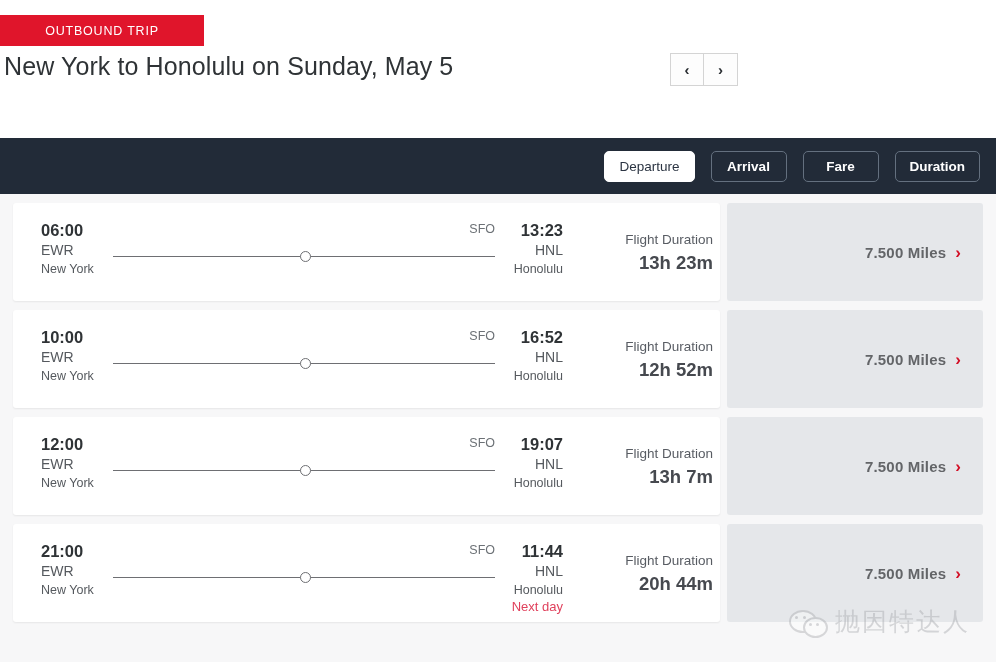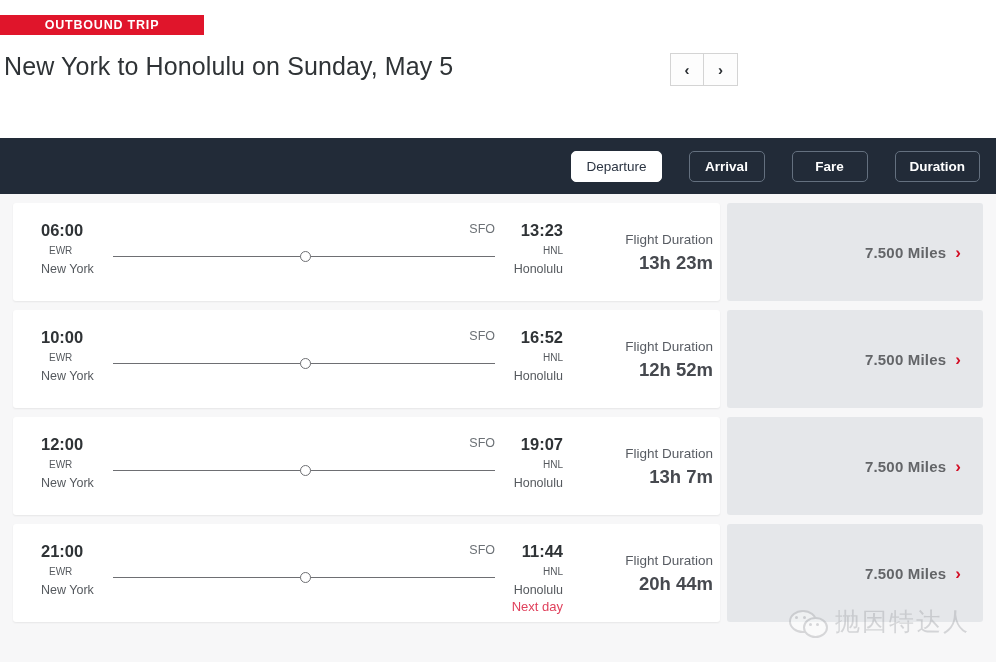--- a/index.html
+++ b/index.html
@@ -18,26 +18,26 @@
   
   .trip-header {
     position: relative;
     height: 138px;
     background: #ffffff;
   }
   .outbound-badge {
     position: absolute;
     left: 0;
     top: 15px;
-    height: 20px;
+    height: 31px;
     width: 204px;
     background: #e0152b;
     color: #ffffff;
     font-size: 12.5px;
-    font-weight: bold;
+    font-weight: normal;
     letter-spacing: 0.8px;
     display: flex;
     align-items: center;
     justify-content: center;
     box-sizing: border-box;
   }
   .route-title {
     position: absolute;
     left: 4px;
     top: 52px;
@@ -84,21 +84,21 @@
     min-width: 76px;
     border-radius: 5px;
     border: 1px solid #64707f;
     background: transparent;
     color: #ffffff;
     font-size: 13.5px;
     font-weight: bold;
     display: flex;
     align-items: center;
     justify-content: center;
-    margin-left: 27px;
+    margin-left: 16px;
     padding: 0 14px;
     cursor: pointer;
     box-sizing: border-box;
     font-family: "Liberation Sans", sans-serif;
   }
   .sort-btn.active {
     background: #ffffff;
     color: #2b3442;
     border-color: #ffffff;
     font-weight: normal;
@@ -141,24 +141,23 @@
     width: 80px;
     text-align: right;
   }
   .seg-time {
     font-size: 16.5px;
     font-weight: bold;
     color: #2f3336;
     line-height: 21px;
   }
   .seg-code {
-    font-size: 10px;
+    font-size: 14px;
     color: #55595e;
     line-height: 19px;
-    margin-left: 8px;
   }
   .seg-city {
     font-size: 12.5px;
     color: #55595e;
     line-height: 18px;
   }
   .next-day {
     font-size: 13px;
     color: #e0415c;
     line-height: 16px;

